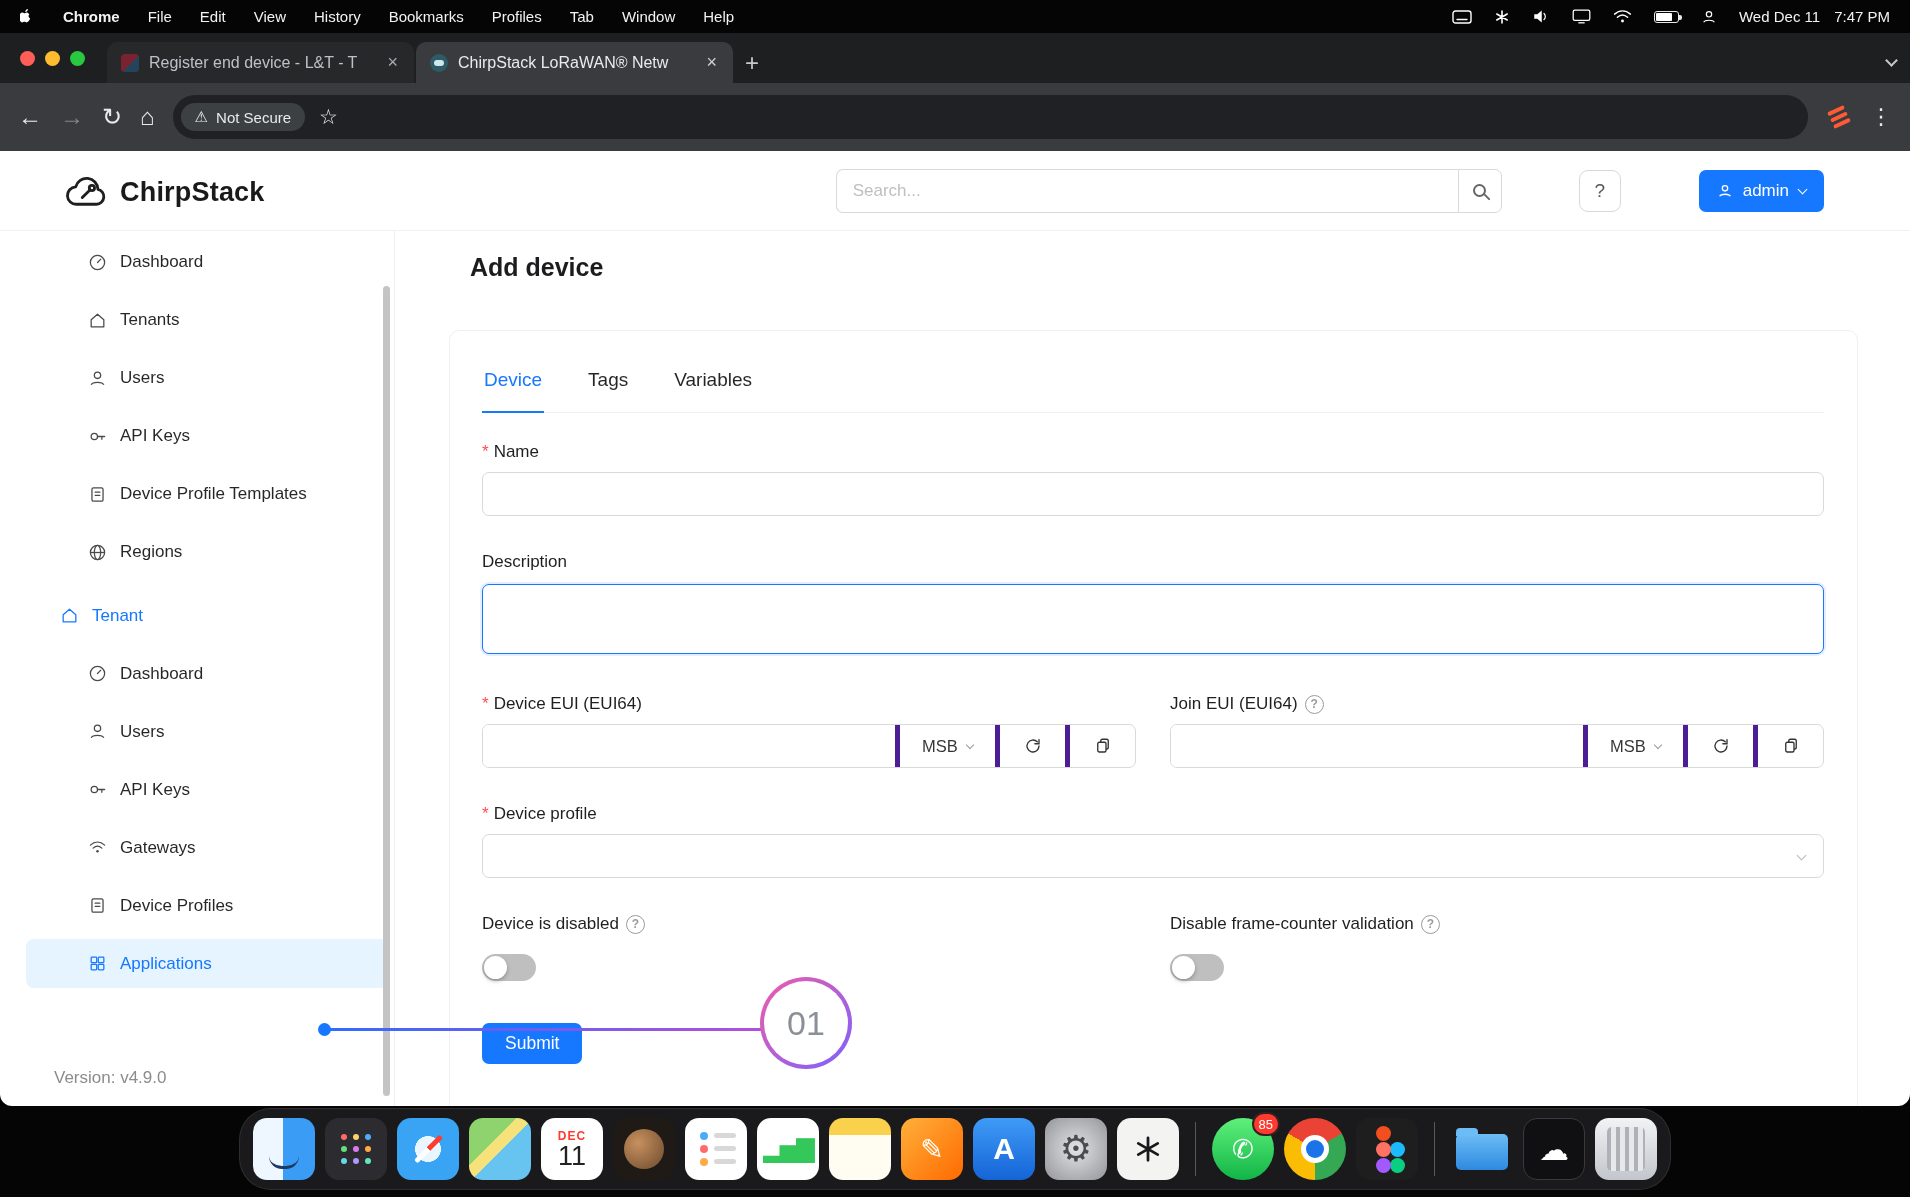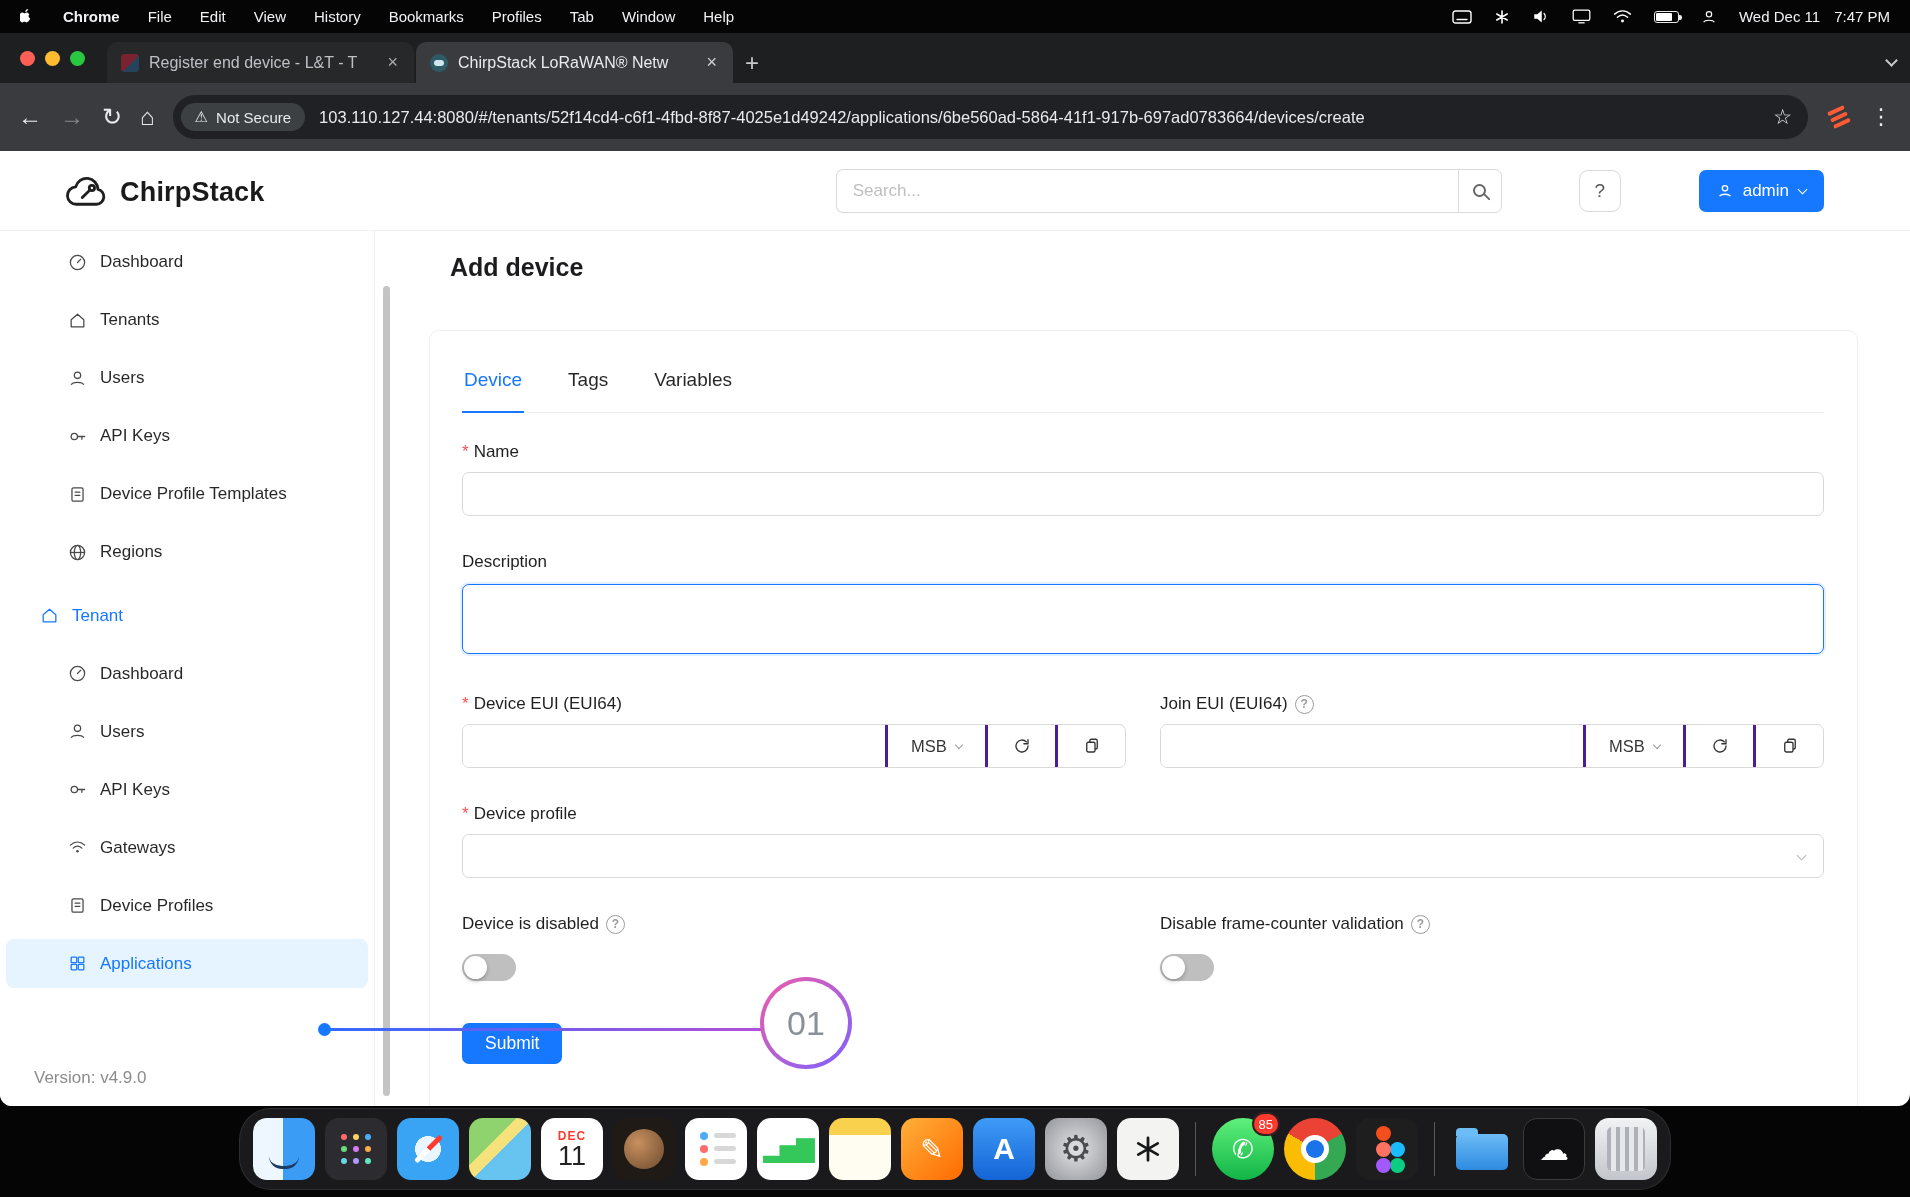--- a/index.html
+++ b/index.html
@@ -72,21 +72,21 @@
   .search-btn { width:44px; height:44px; border:1px solid #d9d9d9; border-radius:0 7px 7px 0; background:#fff;
     display:grid; place-items:center; }
   .mag { width:13px; height:13px; border:2px solid #666; border-radius:50%; position:relative; }
   .mag::after { content:""; position:absolute; width:8px; height:2px; background:#666; transform:rotate(45deg); right:-7px; bottom:-3px; border-radius:1px;}
   .help-btn { width:42px; height:42px; border:1px solid #d9d9d9; border-radius:9px; background:#fff;
     display:grid; place-items:center; font-size:19px; color:#555; margin-left:33px; }
   .admin-btn { height:42px; margin-left:34px; background:#1677ff; color:#fff; border:none; border-radius:7px;
     display:flex; align-items:center; gap:10px; padding:0 18px; font-size:17px; font-family:inherit; }
   .admin-btn .chev { width:7px; height:7px; border-width:1.8px; margin-top:-3px; }
 
-  .app-body { display:flex; height:875px; }
+  .app-body { display:flex; height:875px;padding-left:20px; }
 
   
   .sidebar { width:375px; background:#fff; border-right:1px solid #f0f0f0; padding-top:2px;
     display:flex; flex-direction:column; flex:none; }
   .side-item { height:49px; margin:4.5px 6px; border-radius:8px; display:flex; align-items:center; gap:13px;
     padding-left:62px; font-size:17px; color:rgba(0,0,0,.85); }
   .side-item .sicon { color:#494949; flex:none; }
   .side-item.group { padding-left:34px; color:#1677ff; margin-top:10px; }
   .side-item.group .sicon { color:#1677ff; }
   .side-item.active { background:#e6f4ff; color:#1677ff; }
@@ -108,21 +108,21 @@
   .fsec.first { margin-top:29px; }
   .flabel { font-size:17px; color:rgba(0,0,0,.88); display:flex; align-items:center; gap:7px; }
   .ast { color:#ff4d4f; margin-right:-2px; }
   .tinput { margin-top:10px; width:100%; height:44px; border:1px solid #d9d9d9; border-radius:7px;
     padding:0 14px; font-size:17px; outline:none; font-family:inherit; }
   .tarea { margin-top:12px; width:100%; height:70px; border:1px solid #1677ff; box-shadow:0 0 0 2px rgba(22,119,255,.12);
     border-radius:7px; padding:8px 14px; font-size:17px; outline:none; resize:none; font-family:inherit; }
   .grid2 { display:grid; grid-template-columns:1fr 1fr; column-gap:34px; margin-top:36px; }
   .igroup { display:flex; margin-top:10px; border:1px solid #d9d9d9; border-radius:7px; height:44px; background:#fff; overflow:hidden; }
   .ig-input { flex:1; border:none; outline:none; padding:0 14px; font-size:17px; min-width:0; font-family:inherit;}
-  .ig-addon { display:flex; align-items:center; justify-content:center; border-left:3px solid #4c1d95; gap:9px;
+  .ig-addon { display:flex; align-items:center; justify-content:center; border-left:5px solid #4c1d95; gap:9px;
     color:rgba(0,0,0,.8); font-size:16.5px; }
   .ad-msb { width:100px; }
   .ad-ic { width:70px; color:#333; }
   .ig-addon .chev { width:6px; height:6px; border-width:1.6px; color:#9a9a9a; margin-top:-3px; }
   .selectbox { position:relative; margin-top:10px; height:44px; border:1px solid #d9d9d9; border-radius:7px; background:#fff; }
   .selectbox .chev { position:absolute; right:18px; top:17px; color:#b9b9b9; width:7px; height:7px; border-width:1.8px; }
   .qicon { width:19px; height:19px; border:1.5px solid #9b9b9b; border-radius:50%; color:#9b9b9b;
     font-size:12px; display:inline-grid; place-items:center; font-weight:700; }
   .switch { margin-top:20px; width:54px; height:27px; border-radius:14px; background:rgba(0,0,0,.25); position:relative; }
   .switch::after { content:""; position:absolute; left:2px; top:2px; width:23px; height:23px; border-radius:50%;
@@ -282,21 +282,20 @@
 <div class="toolbar">
   <span class="nav-btn">←</span>
   <span class="nav-btn dis">→</span>
   <span class="nav-btn">↻</span>
   <span class="nav-btn">⌂</span>
   <div class="omnibox">
     <span class="sec-chip">
       <span class="warn">⚠</span>
       <span>Not Secure</span>
     </span>
-    <span class="url">103.110.127.44:8080/#/tenants/52f14cd4-c6f1-4fbd-8f87-4025e1d49242/applications/6be560ad-5864-41f1-917b-697ad0783664/devices/create</span>
     <span class="star">☆</span>
   </div>
   <span class="ext-lines"></span>
   <span class="dots">⋮</span>
 </div>
 
 <div class="appwin">
 
   <div class="app-header">
     <div class="brand">

